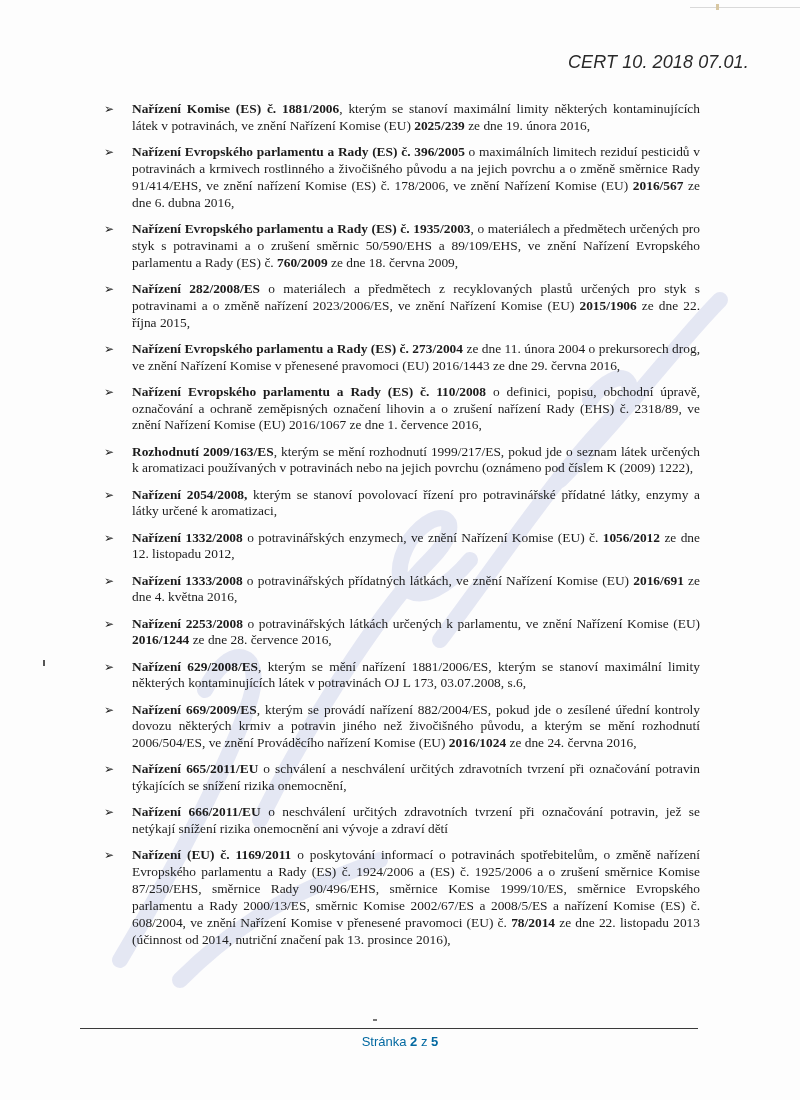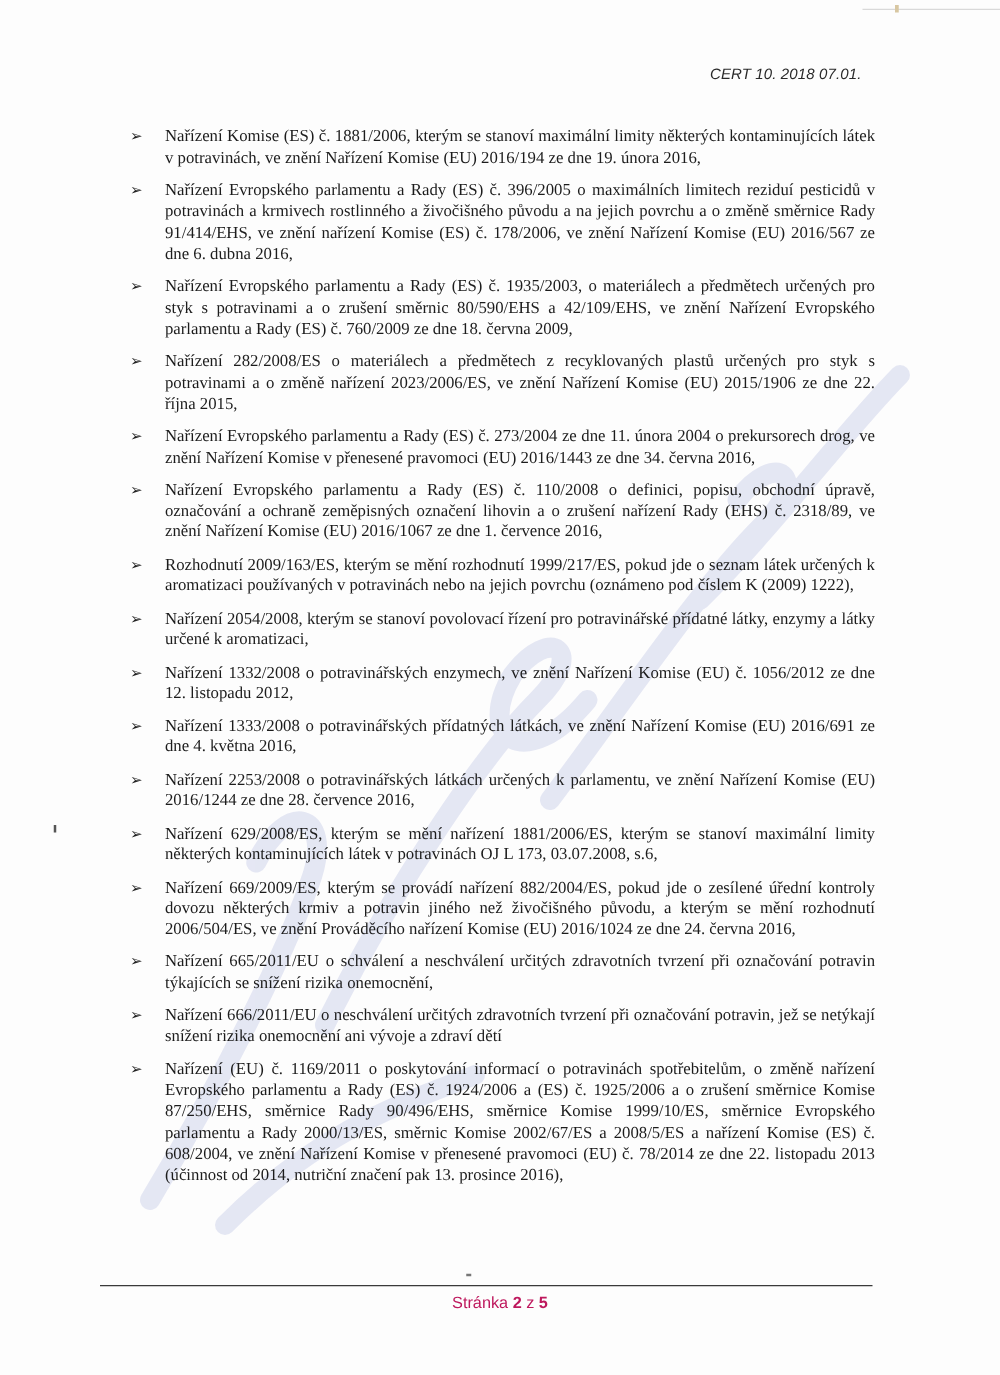--- a/index.html
+++ b/index.html
@@ -6,43 +6,43 @@
   body {
     width: 800px; height: 1100px; background: #fdfdfd; position: relative; overflow: hidden;
     font-family: "Liberation Serif", "DejaVu Serif", serif; color: #1c1c1c;
   }
   .watermark {
     position: absolute; left: 0; top: 0; width: 800px; height: 1100px; pointer-events: none; z-index: 0;
   }
   .header-ref {
     position: absolute; top: 52px; left: 568px;
     font-family: "Liberation Sans", "DejaVu Sans", sans-serif; font-style: italic;
-    font-size: 12px; color: #2a2a2a; letter-spacing: 0.1px;
+    font-size: 18px; color: #2a2a2a; letter-spacing: 0.1px;
   }
   .top-scan-line { position: absolute; top: 7px; left: 690px; width: 110px; height: 1px; background: #d9d9d9; }
   .top-scan-mark { position: absolute; top: 4px; left: 716px; width: 3px; height: 6px; background: #d8c7a2; }
   .margin-mark { position: absolute; top: 660px; left: 43px; width: 2px; height: 6px; background: #555; }
   .doc-list {
     position: absolute; left: 104px; top: 101px; width: 596px; margin: 0; padding: 0; list-style: none; z-index: 1;
   }
   .doc-item {
     position: relative; padding-left: 28px; margin-bottom: 9.2px;
     font-size: 13.4px; line-height: 16.9px; text-align: justify;
   }
   .doc-item .bullet {
     position: absolute; left: 0; top: 0; font-family: "DejaVu Sans", sans-serif; font-size: 12px; color: #222;
   }
-  .doc-item b { font-weight: normal; }
+  .doc-item b { font-weight: bold; }
   .footer-line {
     position: absolute; top: 1028px; left: 80px; width: 618px; height: 1px; background: #3a3a3a;
   }
   .footer-tick { position: absolute; top: 1019px; left: 373px; width: 4px; height: 2px; background: #777; }
   .footer-page {
     position: absolute; top: 1034px; left: 0; width: 800px; text-align: center;
-    font-family: "Liberation Sans", "DejaVu Sans", sans-serif; font-size: 13px; color: #be185d;
+    font-family: "Liberation Sans", "DejaVu Sans", sans-serif; font-size: 13px; color: #0369a1;
   }
   .footer-page b { font-weight: bold; }
 </style>
 </head>
 <body>
 
 <svg class="watermark" viewBox="0 0 800 1100" xmlns="http://www.w3.org/2000/svg">
   <g fill="none" stroke="#c8cde8" stroke-width="16" stroke-linecap="round" opacity="0.45">
     <path d="M120 960 C 180 860, 230 760, 250 700 C 265 650, 230 640, 205 690"></path>
     <path d="M260 820 C 320 700, 390 600, 430 560 C 470 520, 440 500, 410 540 C 380 590, 420 620, 470 560"></path>
@@ -52,25 +52,25 @@
   </g>
 </svg>
 
 <div class="top-scan-line"></div>
 <div class="top-scan-mark"></div>
 <div class="margin-mark"></div>
 
 <div class="header-ref">CERT 10. 2018 07.01.</div>
 
 <ul class="doc-list" id="doc-list">
-    <li class="doc-item"><span class="bullet">➢</span><b>Nařízení Komise (ES) č. 1881/2006</b><span>, kterým se stanoví maximální limity některých kontaminujících látek v potravinách, ve znění Nařízení Komise (EU) </span><b>2016/194</b><span> ze dne 19. února 2016,</span></li>
+    <li class="doc-item"><span class="bullet">➢</span><b>Nařízení Komise (ES) č. 1881/2006</b><span>, kterým se stanoví maximální limity některých kontaminujících látek v potravinách, ve znění Nařízení Komise (EU) </span><b>2025/239</b><span> ze dne 19. února 2016,</span></li>
     <li class="doc-item"><span class="bullet">➢</span><b>Nařízení Evropského parlamentu a Rady (ES) č. 396/2005</b><span> o maximálních limitech reziduí pesticidů v potravinách a krmivech rostlinného a živočišného původu a na jejich povrchu a o změně směrnice Rady 91/414/EHS, ve znění nařízení Komise (ES) č. 178/2006, ve znění Nařízení Komise (EU) </span><b>2016/567</b><span> ze dne 6. dubna 2016,</span></li>
-    <li class="doc-item"><span class="bullet">➢</span><b>Nařízení Evropského parlamentu a Rady (ES) č. 1935/2003</b><span>, o materiálech a předmětech určených pro styk s potravinami a o zrušení směrnic 80/590/EHS a 42/109/EHS, ve znění Nařízení Evropského parlamentu a Rady (ES) č. </span><b>760/2009</b><span> ze dne 18. června 2009,</span></li>
+    <li class="doc-item"><span class="bullet">➢</span><b>Nařízení Evropského parlamentu a Rady (ES) č. 1935/2003</b><span>, o materiálech a předmětech určených pro styk s potravinami a o zrušení směrnic 50/590/EHS a 89/109/EHS, ve znění Nařízení Evropského parlamentu a Rady (ES) č. </span><b>760/2009</b><span> ze dne 18. června 2009,</span></li>
     <li class="doc-item"><span class="bullet">➢</span><b>Nařízení 282/2008/ES</b><span> o materiálech a předmětech z recyklovaných plastů určených pro styk s potravinami a o změně nařízení 2023/2006/ES, ve znění Nařízení Komise (EU) </span><b>2015/1906</b><span> ze dne 22. října 2015,</span></li>
-    <li class="doc-item"><span class="bullet">➢</span><b>Nařízení Evropského parlamentu a Rady (ES) č. 273/2004</b><span> ze dne 11. února 2004 o prekursorech drog, ve znění Nařízení Komise v přenesené pravomoci (EU) 2016/1443 ze dne 34. června 2016,</span></li>
+    <li class="doc-item"><span class="bullet">➢</span><b>Nařízení Evropského parlamentu a Rady (ES) č. 273/2004</b><span> ze dne 11. února 2004 o prekursorech drog, ve znění Nařízení Komise v přenesené pravomoci (EU) 2016/1443 ze dne 29. června 2016,</span></li>
     <li class="doc-item"><span class="bullet">➢</span><b>Nařízení Evropského parlamentu a Rady (ES) č. 110/2008</b><span> o definici, popisu, obchodní úpravě, označování a ochraně zeměpisných označení lihovin a o zrušení nařízení Rady (EHS) č. 2318/89, ve znění Nařízení Komise (EU) 2016/1067 ze dne 1. července 2016,</span></li>
     <li class="doc-item"><span class="bullet">➢</span><b>Rozhodnutí 2009/163/ES</b><span>, kterým se mění rozhodnutí 1999/217/ES, pokud jde o seznam látek určených k aromatizaci používaných v potravinách nebo na jejich povrchu (oznámeno pod číslem K (2009) 1222),</span></li>
     <li class="doc-item"><span class="bullet">➢</span><b>Nařízení 2054/2008,</b><span> kterým se stanoví povolovací řízení pro potravinářské přídatné látky, enzymy a látky určené k aromatizaci,</span></li>
     <li class="doc-item"><span class="bullet">➢</span><b>Nařízení 1332/2008</b><span> o potravinářských enzymech, ve znění Nařízení Komise (EU) č. </span><b>1056/2012</b><span> ze dne 12. listopadu 2012,</span></li>
     <li class="doc-item"><span class="bullet">➢</span><b>Nařízení 1333/2008</b><span> o potravinářských přídatných látkách, ve znění Nařízení Komise (EU) </span><b>2016/691</b><span> ze dne 4. května 2016,</span></li>
     <li class="doc-item"><span class="bullet">➢</span><b>Nařízení 2253/2008</b><span> o potravinářských látkách určených k parlamentu, ve znění Nařízení Komise (EU) </span><b>2016/1244</b><span> ze dne 28. července 2016,</span></li>
     <li class="doc-item"><span class="bullet">➢</span><b>Nařízení 629/2008/ES</b><span>, kterým se mění nařízení 1881/2006/ES, kterým se stanoví maximální limity některých kontaminujících látek v potravinách  OJ L 173, 03.07.2008, s.6,</span></li>
     <li class="doc-item"><span class="bullet">➢</span><b>Nařízení 669/2009/ES</b><span>, kterým se provádí nařízení  882/2004/ES, pokud jde o zesílené úřední kontroly dovozu některých krmiv a potravin jiného než živočišného původu, a kterým se mění rozhodnutí 2006/504/ES, ve znění Prováděcího nařízení Komise (EU) </span><b>2016/1024</b><span> ze dne 24. června 2016,</span></li>
     <li class="doc-item"><span class="bullet">➢</span><b>Nařízení 665/2011/EU</b><span> o schválení a neschválení určitých zdravotních tvrzení při označování potravin týkajících se snížení rizika onemocnění,</span></li>
     <li class="doc-item"><span class="bullet">➢</span><b>Nařízení 666/2011/EU</b><span> o neschválení určitých zdravotních tvrzení při označování potravin, jež se netýkají snížení rizika onemocnění ani vývoje a zdraví dětí</span></li>

